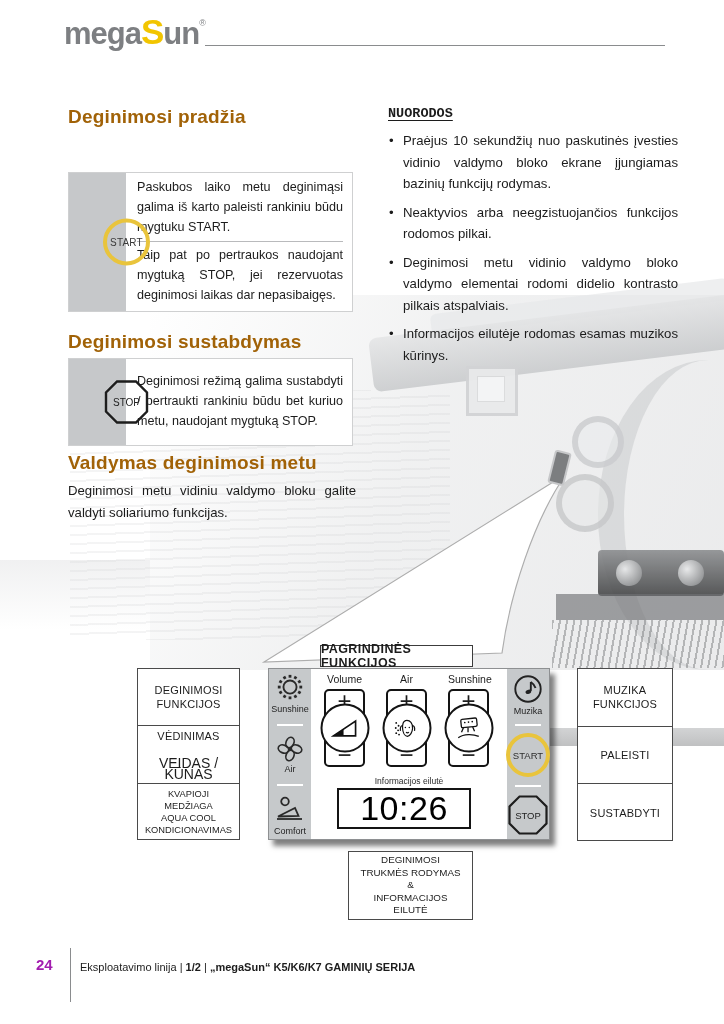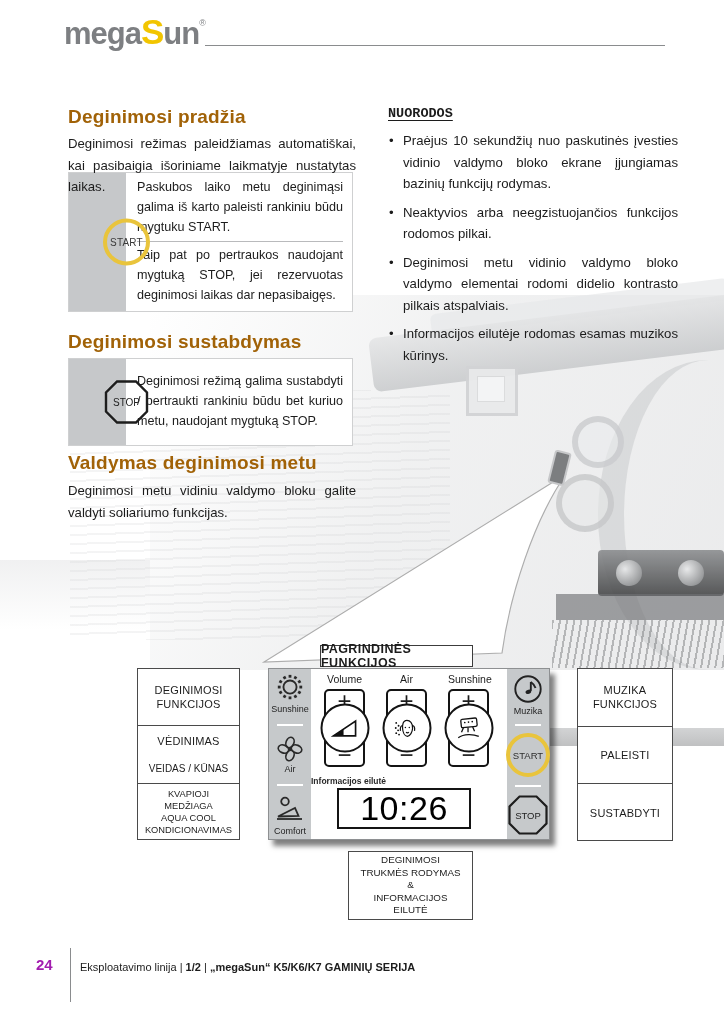--- a/index.html
+++ b/index.html
@@ -95,43 +95,43 @@
   .ctrl-label { font-size:10.5px; height:14px; }
   .ctrl-rect { position:relative; height:78px; border:2px solid #141414;
      border-radius:5px; margin-top:2px; background:#fff; }
   .ctrl-plus { position:absolute; top:-3px; left:0; right:0; font-size:24px;
      font-weight:400; line-height:26px; }
   .ctrl-minus { position:absolute; bottom:-2px; left:0; right:0; font-size:24px;
      line-height:24px; }
   .ctrl-circle { position:absolute; left:50%; top:50%; transform:translate(-50%,-50%);
      width:49px; height:49px; border-radius:50%; border:2px solid #141414;
      background:#fff; display:flex; align-items:center; justify-content:center; }
-  .info-label { position:absolute; top:107px; left:0; right:0; text-align:left;
-     font-size:8.5px; color:#2a2a2a;font-weight:bold; }
+  .info-label { position:absolute; top:107px; left:0; right:0; text-align:center;
+     font-size:8.5px; color:#2a2a2a; }
   .time-display { position:absolute; left:26px; top:119px; width:134px; height:41px;
      border:2px solid #141414; background:#fff; display:flex; align-items:center;
      justify-content:center; font-size:34px; letter-spacing:.5px; color:#000; }
   .p-ring-start { width:44px; height:44px; border-radius:50%; border:4px solid #e9c43c;
      display:flex; align-items:center; justify-content:center; background:transparent; }
   .p-ring-start span { font-size:9.5px; color:#2e2e2e; }
   .p-oct { position:relative; width:42px; height:42px; }
   .p-oct svg { position:absolute; inset:0; }
   .p-oct span { position:absolute; inset:0; display:flex; align-items:center;
      justify-content:center; font-size:9.5px; color:#222; }
   
   .lblbox { position:absolute; background:#fff; border:1.2px solid #4a4a4a; z-index:3; }
   .lblbox .cell { display:flex; flex-direction:column; align-items:center;
      justify-content:center; text-align:center; border-bottom:1px solid #4a4a4a; }
   .lblbox .cell:last-child { border-bottom:0; }
   .lbl-left { left:137px; top:668px; width:103px; height:172px; }
   .lbl-left .cell { height:57.3px; }
   .lbl-right { left:577px; top:668px; width:96px; height:173px; }
   .lbl-right .cell { height:57.6px; }
   .lbl-main { font-size:11px; line-height:14px; letter-spacing:.2px; }
-  .lbl-sub { font-size:10px; line-height:11px; margin-top:15px; }
+  .lbl-sub { font-size:14px; line-height:11px; margin-top:15px; }
   .lbl-small { font-size:9.3px; line-height:12px; }
   .lbl-bottom { left:348px; top:851px; width:125px; height:69px; display:flex;
      flex-direction:column; align-items:center; justify-content:center; }
   .lbl-bottom span { font-size:9.8px; line-height:12.6px; }
   
   .page-num { position:absolute; left:36px; top:956px; font-size:15px; font-weight:700;
      color:#a21caf; z-index:2; }
   .footer-rule { position:absolute; left:70px; top:948px; width:1px; height:54px;
      background:#8a8c8e; z-index:2; }
   .footer-text { position:absolute; left:80px; top:961px; font-size:11px; z-index:2; }
@@ -163,21 +163,20 @@
 
   <svg class="wedge-svg" width="724" height="1024" viewBox="0 0 724 1024">
     <path d="M566,474 L264,662 L502,653 C510,594 534,520 566,474 Z" fill="#ffffff" stroke="#adadad" stroke-width="1.2"></path>
     <rect x="552" y="452" width="15" height="32" rx="2" transform="rotate(14 560 468)" fill="#7c7e80" stroke="#c6c7c9" stroke-width="2"></rect>
   </svg>
 
   <div class="logo"><span>mega</span><span class="logo-s">S</span><span>un</span><sup>®</sup></div>
   <div class="header-rule"></div>
 
   <h2 class="sec lcol" style="top:106px;">Deginimosi pradžia</h2>
-  <p class="body lcol" style="top:133px;">Deginimosi režimas paleidžiamas automatiškai, kai pasibaigia išoriniame laikmatyje nustatytas laikas.</p>
 
   <div class="infobox" style="top:172px;">
     <div class="infobox-gray">
       <div class="ring-start">
         <span>START</span>
       </div>
     </div>
     <div class="infobox-body">
       <p>Paskubos laiko metu deginimąsi galima iš karto paleisti rankiniu būdu mygtuku START.</p>
       <hr class="infobox-hr">

